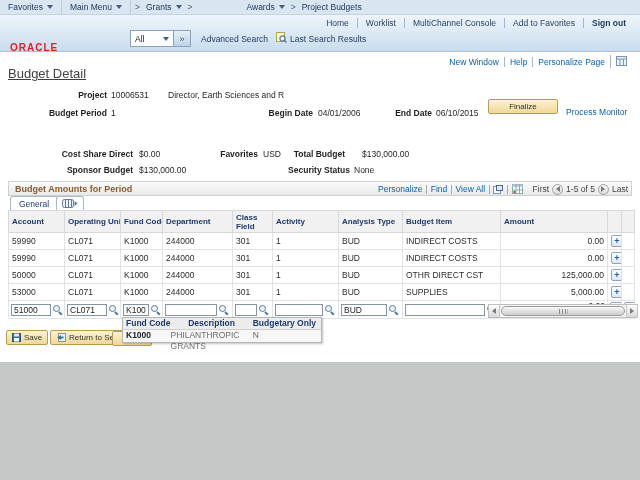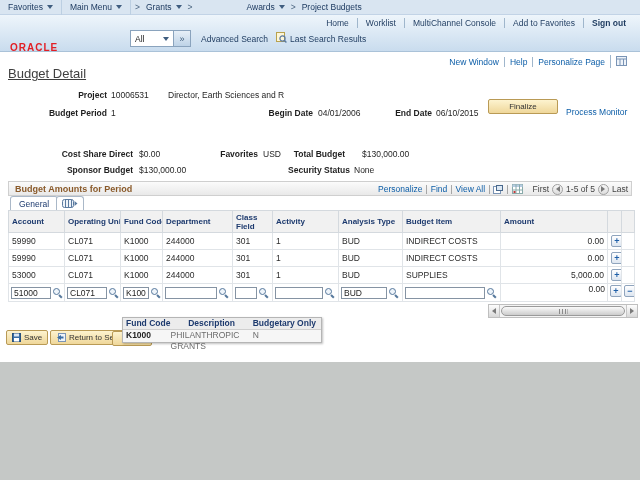--- a/index.html
+++ b/index.html
@@ -334,20 +334,33 @@
         <td>244000</td>
         <td>301</td>
         <td>1</td>
         <td>BUD</td>
         <td>INDIRECT COSTS</td>
         <td class="num">0.00</td>
         <td class="pmcell"><span class="pm-btn">+</span></td>
         <td></td>
       </tr>
       <tr>
+        <td>50000</td>
+        <td>CL071</td>
+        <td>K1000</td>
+        <td>244000</td>
+        <td>301</td>
+        <td>1</td>
+        <td>BUD</td>
+        <td>OTHR DIRECT CST</td>
+        <td class="num">125,000.00</td>
+        <td class="pmcell"><span class="pm-btn">+</span></td>
+        <td></td>
+      </tr>
+      <tr>
         <td>53000</td>
         <td>CL071</td>
         <td>K1000</td>
         <td>244000</td>
         <td>301</td>
         <td>1</td>
         <td>BUD</td>
         <td>SUPPLIES</td>
         <td class="num">5,000.00</td>
         <td class="pmcell"><span class="pm-btn">+</span></td>

